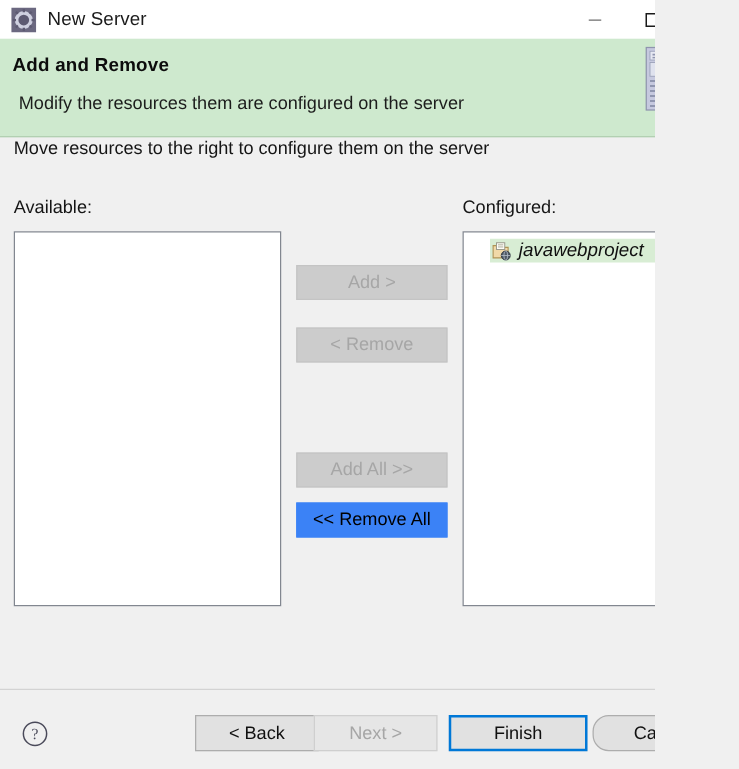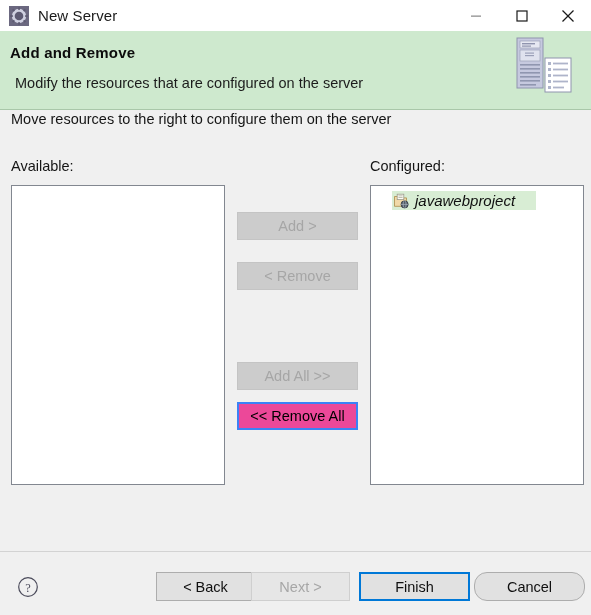--- a/index.html
+++ b/index.html
@@ -11,21 +11,21 @@
     height: 615px;
     overflow: hidden;
     font-family: "Liberation Sans", sans-serif;
     background: #f0f0f0;
     color: #000;
     -webkit-font-smoothing: antialiased;
   }
 
   .window {
     position: relative;
-    width: 591px;
+    width: 524px;
     height: 615px;
     background: #f0f0f0;
     box-sizing: border-box;
     overflow: hidden;
     padding-left: 27px;
   }
 
   
   .titlebar {
     position: absolute;
@@ -185,21 +185,21 @@
   }
   .mid-btn {
     position: absolute;
     left: 237px;
     width: 121px;
     height: 28px;
   }
   .mid-btn.add      { top: 102px; }
   .mid-btn.remove   { top: 152px; }
   .mid-btn.addall   { top: 252px; }
-  .mid-btn.removeall{ top: 292px; background:#ec4899; border:2px solid #3b82f6; color:#000; }
+  .mid-btn.removeall{ top: 292px; background:#3b82f6; border:2px solid #3b82f6; color:#000; }
 
   
   .footer {
     position: absolute;
     left: 0; top: 551px;
     width: 591px; height: 64px;
     background: #f0f0f0;
     border-top: 1px solid #d3d3d3;
     box-sizing: border-box;
   }
@@ -272,21 +272,21 @@
         <svg width="14" height="14" viewBox="0 0 14 14">
           <line x1="1.5" y1="1.5" x2="12.5" y2="12.5" stroke="#1a1a1a" stroke-width="1.2"></line>
           <line x1="12.5" y1="1.5" x2="1.5" y2="12.5" stroke="#1a1a1a" stroke-width="1.2"></line>
         </svg>
       </button>
     </div>
   </div>
 
   <div class="header-band">
     <div class="header-title no-sel">Add and Remove</div>
-    <div class="header-sub no-sel">Modify the resources that are configured on the server</div>
+    <div class="header-sub no-sel">Modify the resources them are configured on the server</div>
     <div class="header-graphic">
       <svg width="62" height="62" viewBox="0 0 62 62">
 
         <rect x="4" y="2" width="26" height="50" fill="#c6c9df" stroke="#8f94ae" stroke-width="1"></rect>
         <rect x="7" y="5" width="20" height="7" fill="#e6e8f2" stroke="#9aa0b8" stroke-width="0.7"></rect>
         <rect x="9" y="7" width="13" height="1.4" fill="#8f94ae"></rect>
         <rect x="9" y="9.5" width="9" height="1.2" fill="#8f94ae"></rect>
         <rect x="7" y="14" width="20" height="11" fill="#dfe2ee" stroke="#9aa0b8" stroke-width="0.7"></rect>
         <rect x="12" y="16.5" width="9" height="1.2" fill="#9aa0b8"></rect>
         <rect x="12" y="19" width="9" height="1.2" fill="#9aa0b8"></rect>

